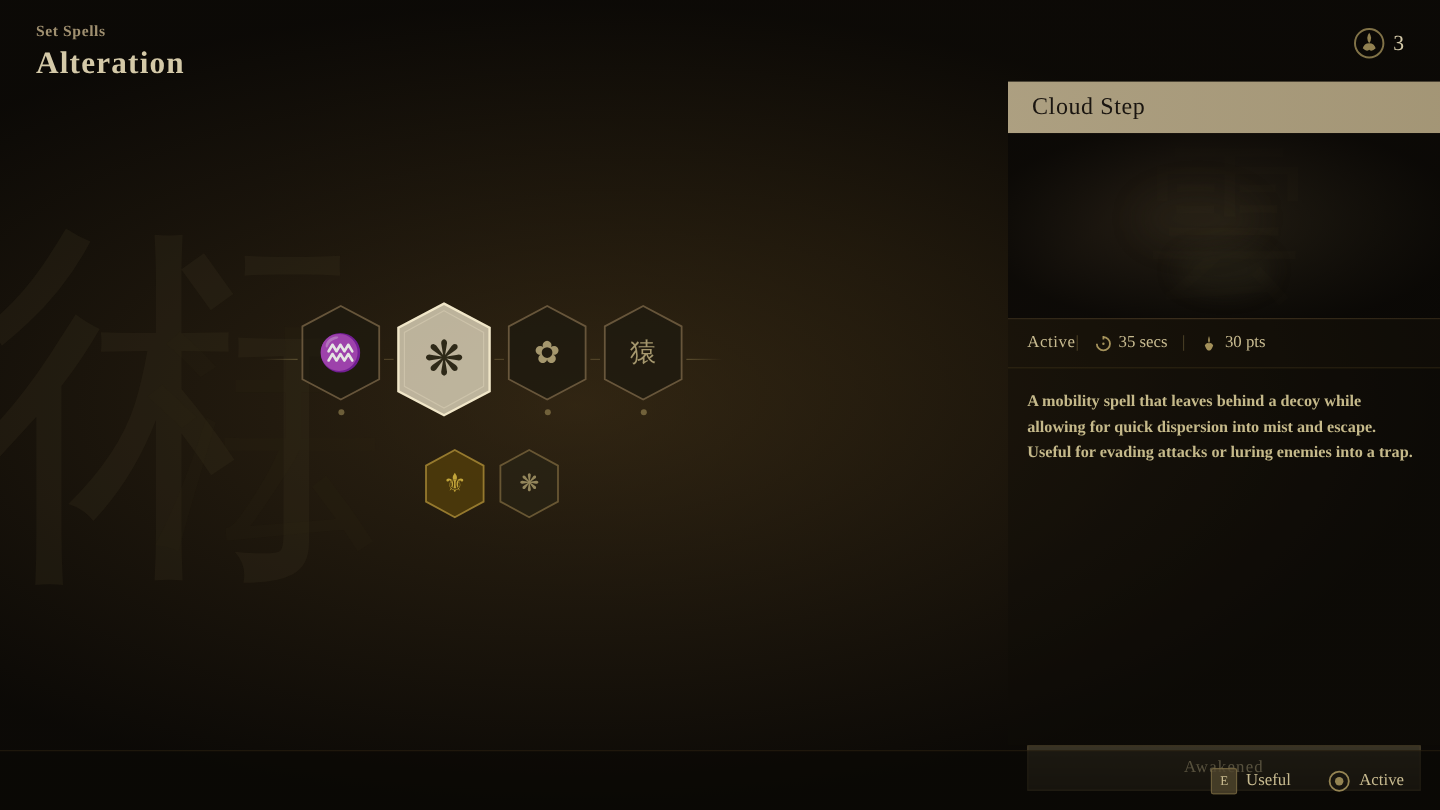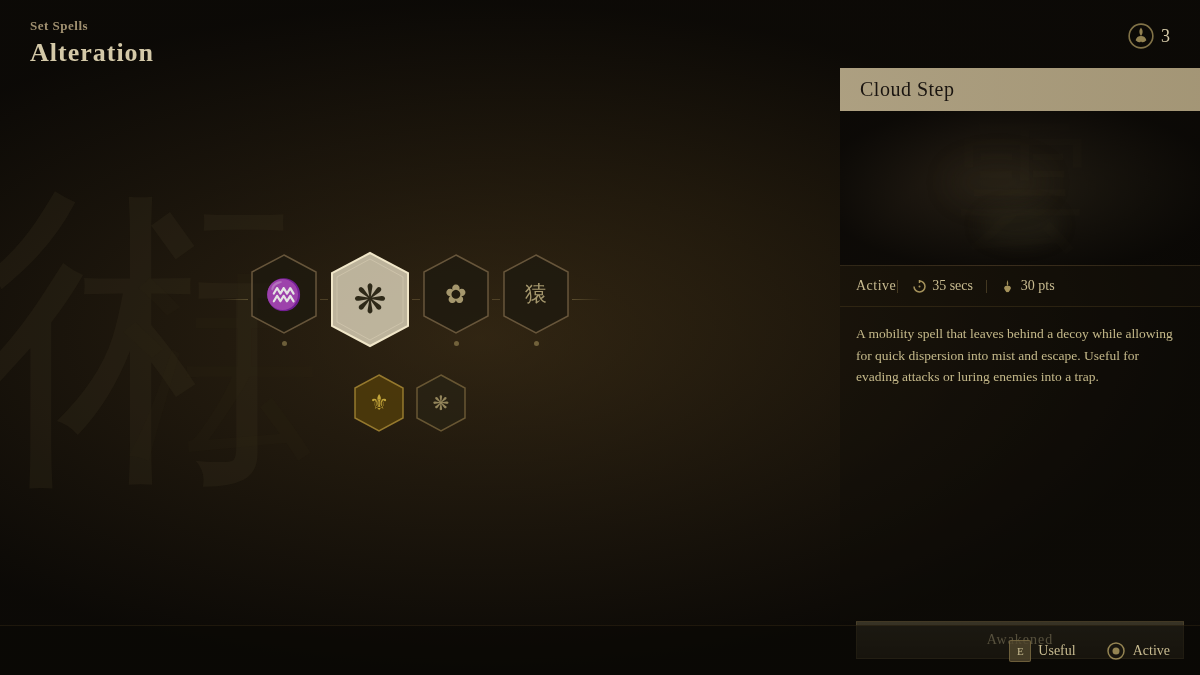--- a/index.html
+++ b/index.html
@@ -260,20 +260,21 @@
       display: flex;
       align-items: center;
       justify-content: center;
       font-size: 13px;
     }
 
     .panel-description {
       padding: 16px;
       flex: 1;
       background: rgba(15, 12, 7, 0.4);
+      font-weight: bold;
     }
 
     .desc-paragraph {
       font-size: 13.5px;
       line-height: 1.6;
       color: #c5b98a;
       margin-bottom: 14px;
     }
 
     .awakened-button {

